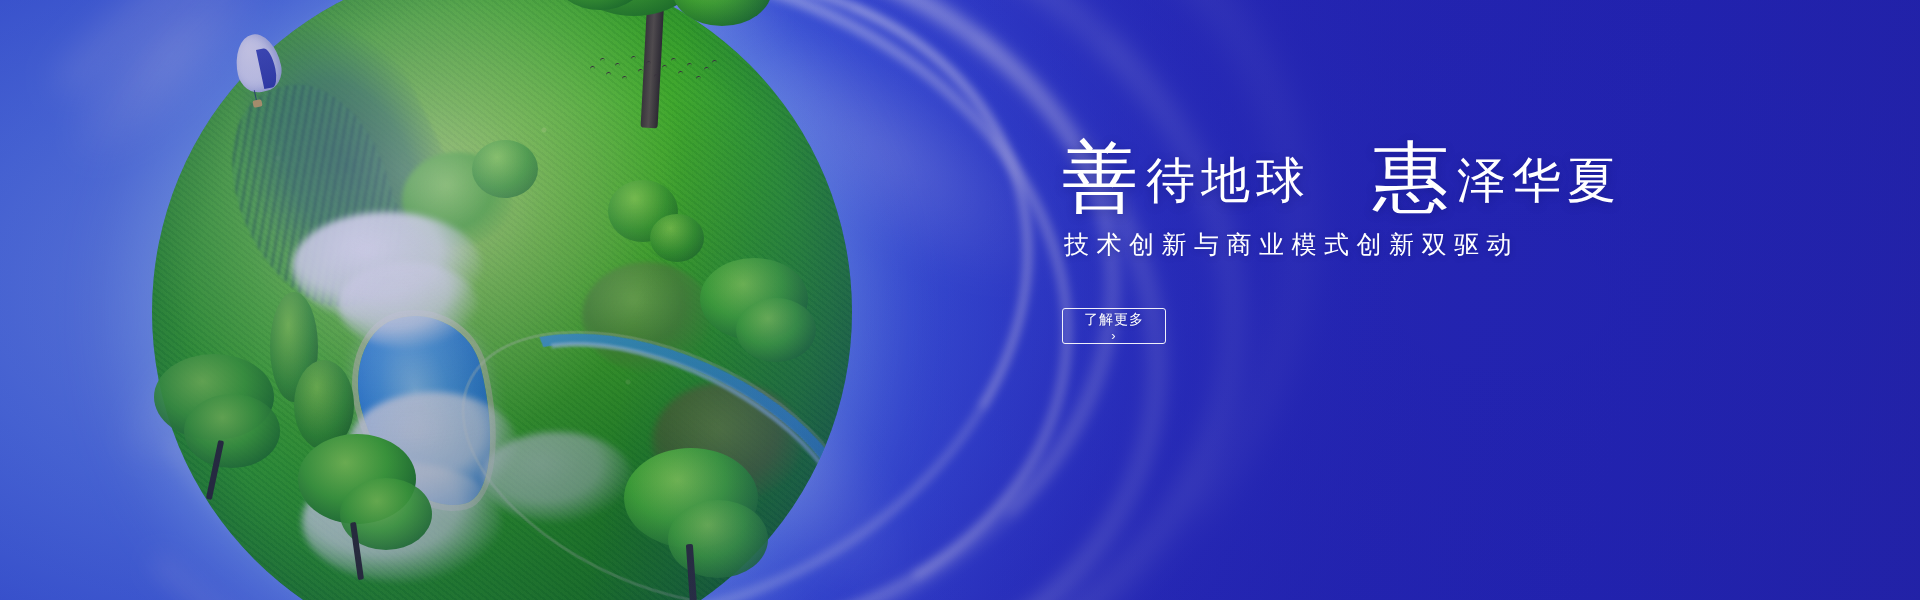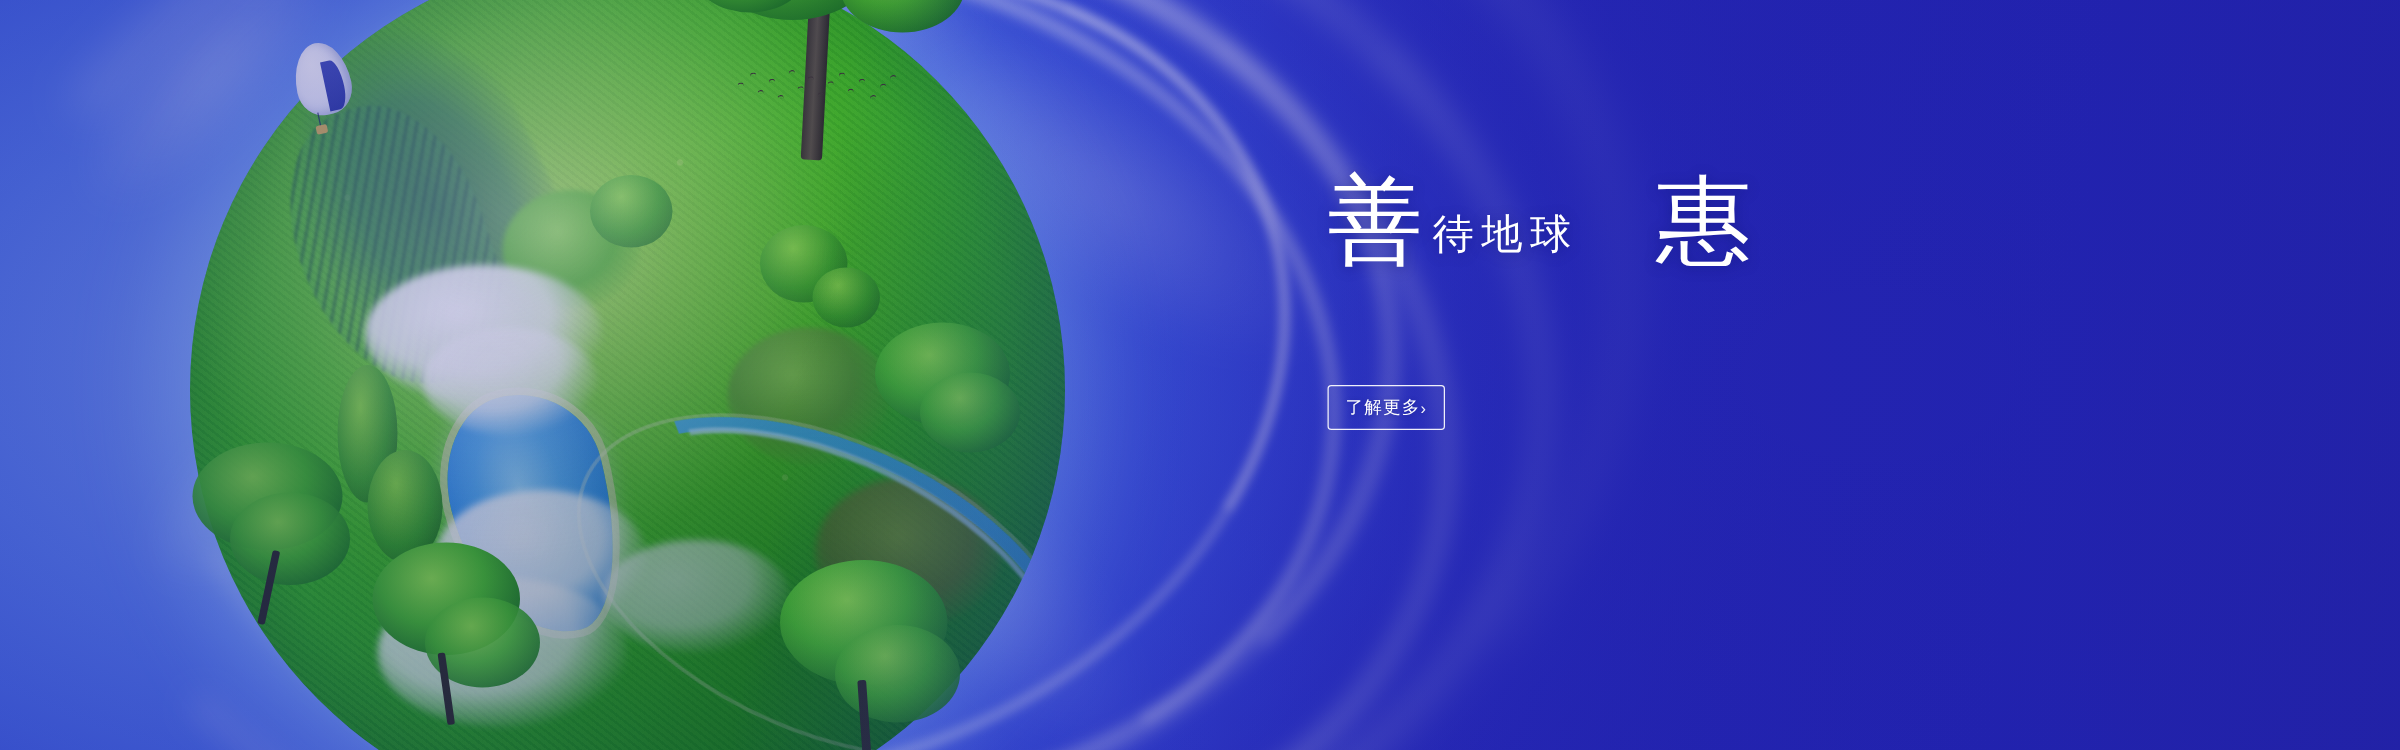--- a/index.html
+++ b/index.html
@@ -237,21 +237,21 @@
     display: flex; align-items: flex-end; white-space: nowrap;
     text-shadow: 0 2px 10px rgba(10,15,90,0.35);
   }
   .hl-big {
     font-family: "Liberation Serif", "DejaVu Serif", serif;
     font-size: 76px; line-height: 0.94; font-weight: 400;
     letter-spacing: 0;
   }
   .hl-small {
     font-family: "Liberation Serif", "DejaVu Serif", serif;
-    font-size: 33px; line-height: 1; font-weight: 400;
+    font-size: 49px; line-height: 1; font-weight: 400;
     letter-spacing: 6px;
     margin-left: 8px; padding-bottom: 8px;
   }
   .hl-gap { width: 62px; }
 
   .subtitle {
     position: absolute; left: 2px; top: 228px;
     font-size: 25px; letter-spacing: 7.5px; font-weight: 400;
     color: #ffffff; white-space: nowrap;
     text-shadow: 0 1px 6px rgba(10,15,90,0.32);
@@ -259,30 +259,31 @@
 
   .tagline {
     position: absolute; left: 2px; top: 270px;
     font-size: 17.5px; letter-spacing: 0.4px; font-weight: 400;
     color: #f2f4ff; white-space: nowrap;
     text-shadow: 0 1px 5px rgba(10,15,90,0.30);
   }
 
   .cta {
     position: absolute; left: 0px; top: 308px;
-    width: 94px; height: 36px;
+    width: 104px; height: 36px;
     display: flex; align-items: center; justify-content: center;
     gap: 0;
     border: 1px solid rgba(255,255,255,0.92);
     border-radius: 3px;
     background: transparent;
     color: #ffffff;
     font-size: 14px; letter-spacing: 1px;
     cursor: pointer;
     text-shadow: 0 1px 4px rgba(10,15,90,0.30);
+    flex-direction: column;
   }
   .cta .chev {
     font-size: 13px; line-height: 1; opacity: .95; font-weight: 300;
   }
 </style>
 </head>
 <body>
 
 <div class="banner">
 
@@ -392,22 +393,24 @@
   <div class="bg-deep"></div>
   <div class="bg-vignette"></div>
 
   <div class="copy">
 
     <div class="headline">
       <span class="hl-big">善</span>
       <span class="hl-small">待地球</span>
       <span class="hl-gap"></span>
       <span class="hl-big">惠</span>
-    </div>
-
+      <span class="hl-small">泽华夏</span>
+    </div>
+
+    <div class="subtitle">技术创新与商业模式创新双驱动</div>
 
 
     <div class="cta">
       <span>了解更多</span>
       <span class="chev">›</span>
     </div>
 
   </div>
 </div>
 

